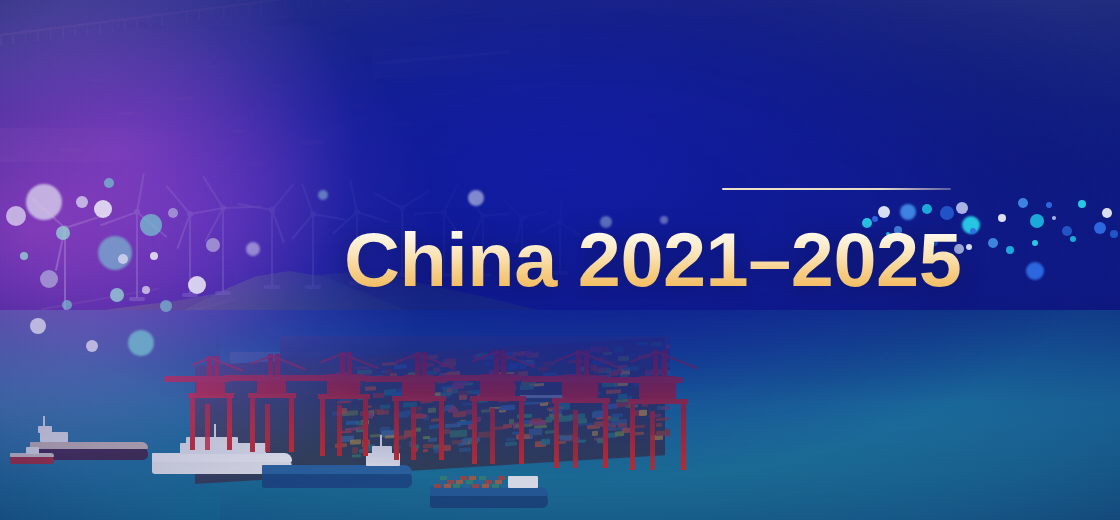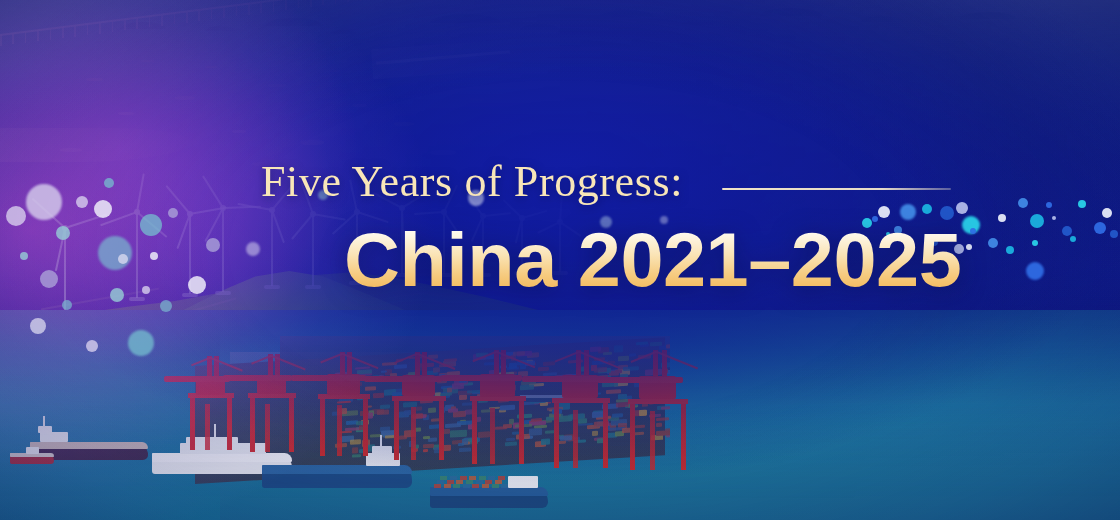--- a/index.html
+++ b/index.html
@@ -1232,18 +1232,17 @@
       <div class="dot" style="left: 966px; top: 244px; width: 6px; height: 6px; background: rgba(236, 240, 252, 0.92); filter: blur(0.3px);"></div>
       <div class="dot" style="left: 894px; top: 226px; width: 8px; height: 8px; background: rgba(70, 150, 240, 0.85); filter: blur(0.3px);"></div>
       <div class="dot" style="left: 1070px; top: 236px; width: 6px; height: 6px; background: rgba(28, 190, 230, 0.88); filter: blur(0.3px);"></div>
       <div class="dot" style="left: 908px; top: 246px; width: 6px; height: 6px; background: rgba(196, 206, 244, 0.85); filter: blur(0.3px);"></div>
       <div class="dot" style="left: 1110px; top: 230px; width: 8px; height: 8px; background: rgba(36, 92, 206, 0.9); filter: blur(0.3px);"></div>
       <div class="dot" style="left: 886px; top: 232px; width: 4px; height: 4px; background: rgba(42, 214, 236, 0.92); filter: blur(0.3px);"></div>
       <div class="dot" style="left: 1046px; top: 202px; width: 6px; height: 6px; background: rgba(48, 110, 230, 0.92); filter: blur(0.3px);"></div>
     </div>
 
   <div class="titlewrap">
-    <div class="t-line1">Five Years of Progress:</div>
     <div class="rule"></div>
     <div class="t-line2">China 2021–2025</div>
   </div>
 
 </div>
 
 </body></html>

